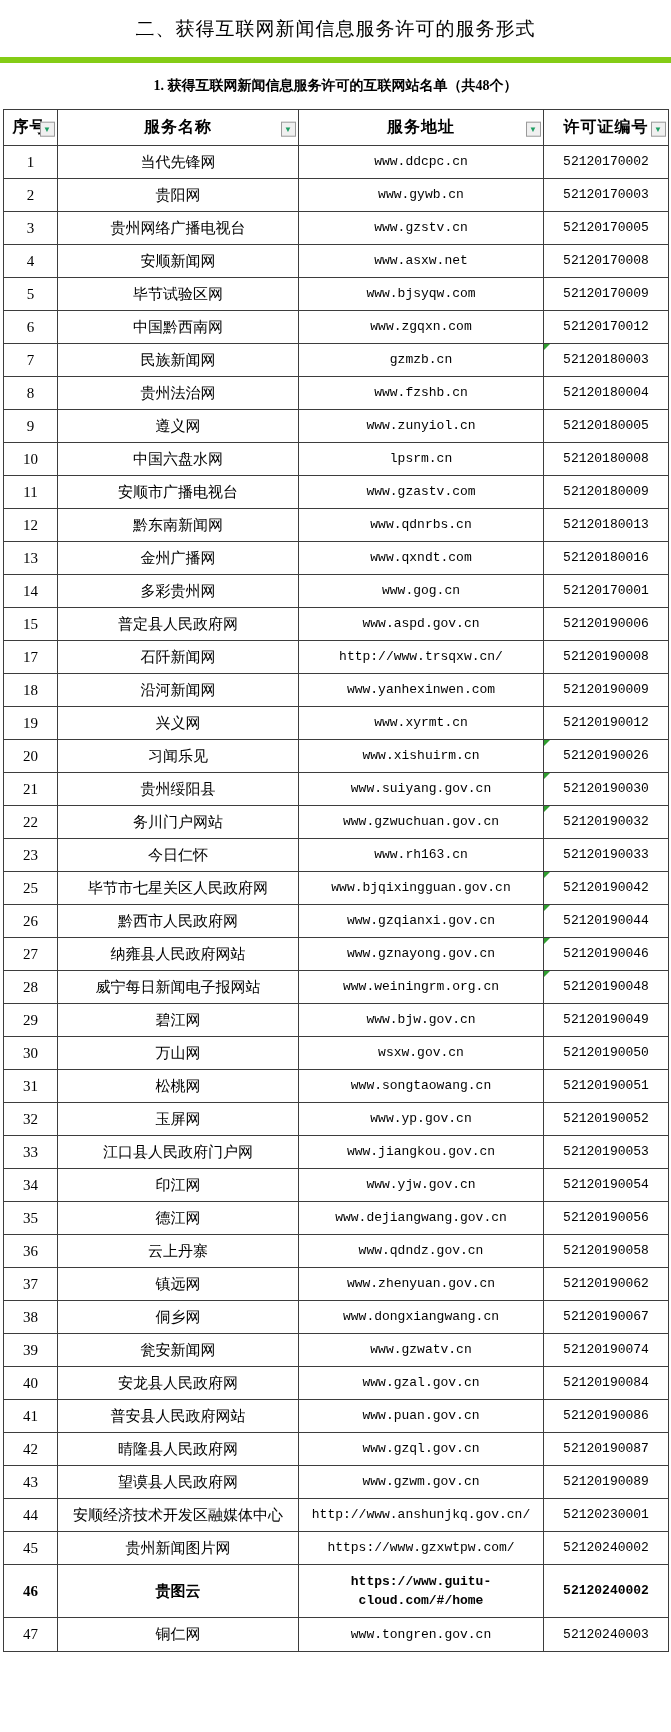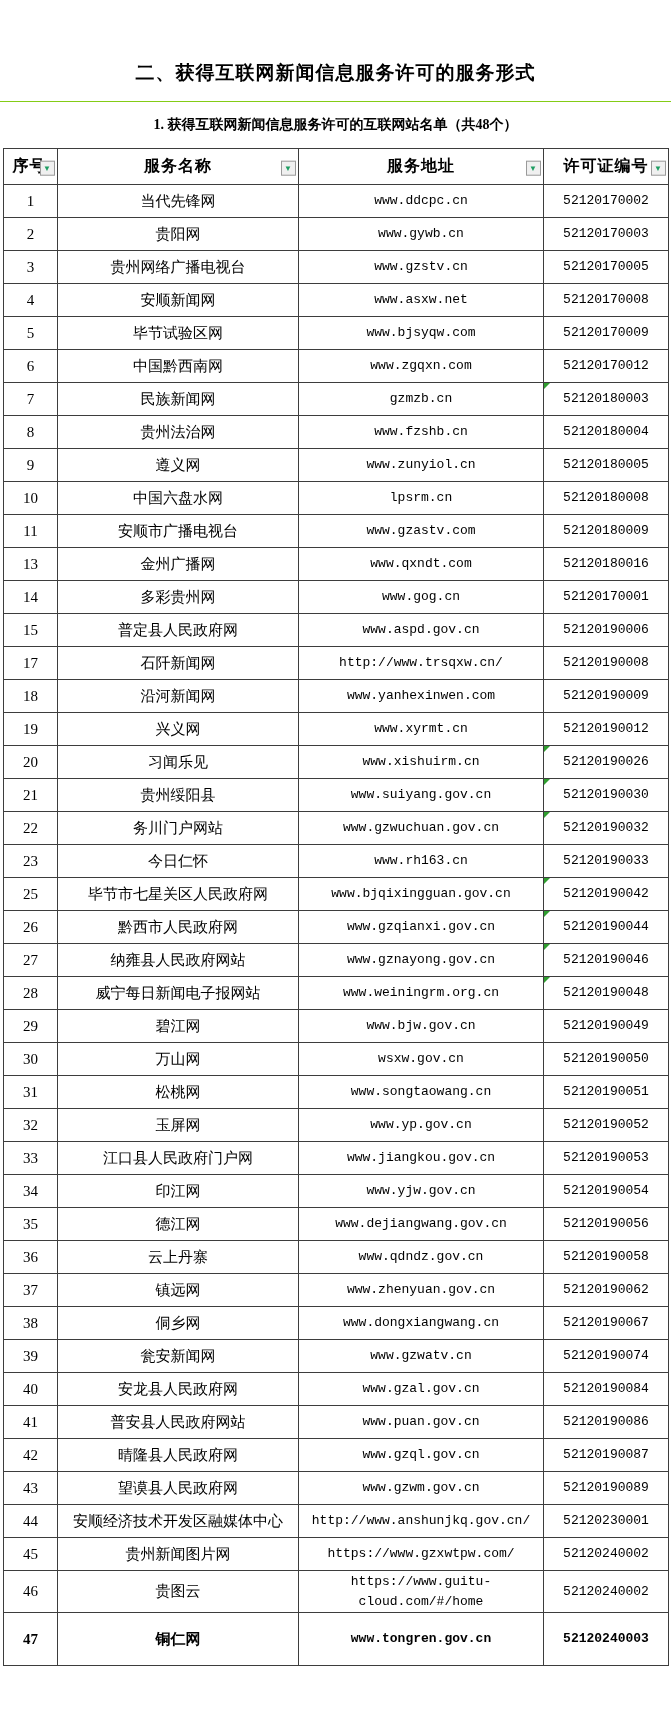--- a/index.html
+++ b/index.html
@@ -7,24 +7,23 @@
     width:671px;
     font-family:"Liberation Serif","DejaVu Serif",serif;
     color:#000;
     -webkit-font-smoothing:none;
   }
   .page{width:671px;}
 
   .title-row{
     height:57px;
     display:flex;align-items:center;justify-content:center;
-    font-size:19px;font-weight:bold;
-    border-bottom:1px solid #84cc16;
+    font-size:19px;font-weight:normal;
+    border-bottom:6px solid #84cc16;
     letter-spacing:1px;
-    margin-top:44px;
   }
   .subtitle-row{
     height:46px;
     display:flex;align-items:center;justify-content:center;
     font-size:14px;font-weight:bold;
   }
 
   table.lic-table{
     border-collapse:collapse;
     table-layout:fixed;
@@ -194,20 +193,26 @@
           <td class="addr">lpsrm.cn</td>
           <td class="lic">52120180008</td>
         </tr>
         <tr>
           <td>11</td>
           <td class="name">安顺市广播电视台</td>
           <td class="addr">www.gzastv.com</td>
           <td class="lic">52120180009</td>
         </tr>
         <tr>
+          <td>12</td>
+          <td class="name">黔东南新闻网</td>
+          <td class="addr">www.qdnrbs.cn</td>
+          <td class="lic">52120180013</td>
+        </tr>
+        <tr>
           <td>13</td>
           <td class="name">金州广播网</td>
           <td class="addr">www.qxndt.com</td>
           <td class="lic">52120180016</td>
         </tr>
         <tr>
           <td>14</td>
           <td class="name">多彩贵州网</td>
           <td class="addr">www.gog.cn</td>
           <td class="lic">52120170001</td>

